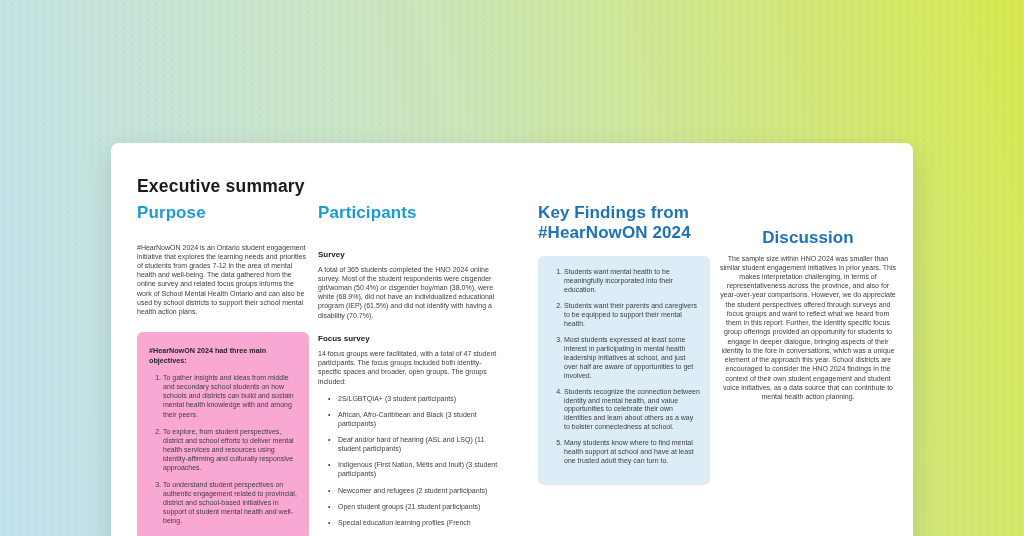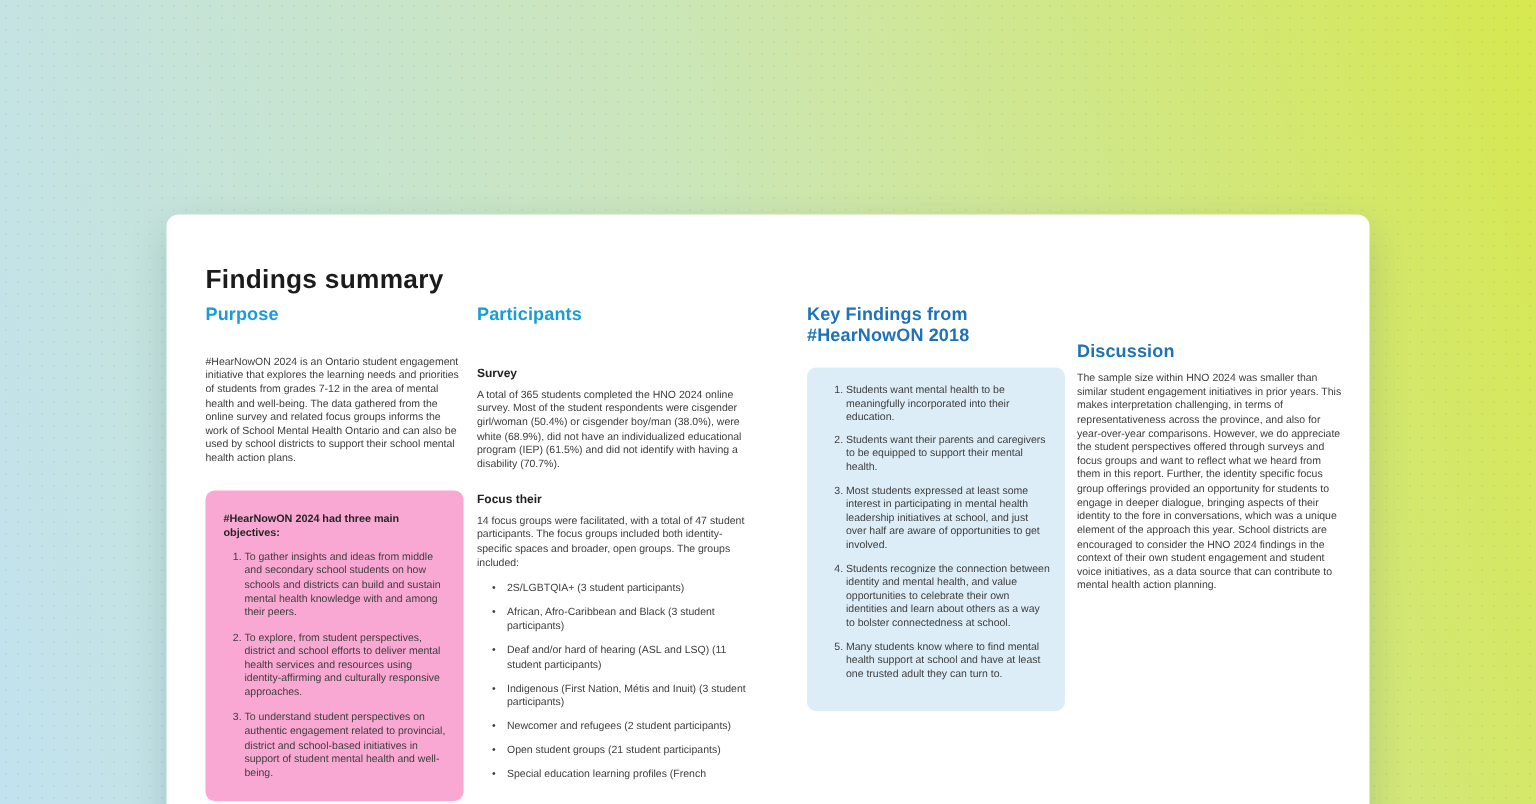--- a/index.html
+++ b/index.html
@@ -19,23 +19,23 @@
     box-shadow:0 10px 26px rgba(45,80,95,0.20);
   }
   .page-title{
     position:absolute;left:26px;top:33px;
     font-size:17.5px;font-weight:800;color:#1b1b1b;letter-spacing:0.2px;
   }
   .col{position:absolute;top:60px;}
   .col1{left:26px;width:172px;}
   .col2{left:207px;width:180px;}
   .col3{left:427px;width:172px;}
-  .col4{left:607px;width:180px;padding-top:25px;}
+  .col4{left:607px;width:180px;padding-top:25px;text-align:center;}
   h2{
-    margin:0;font-size:12px;font-weight:800;line-height:1.15;letter-spacing:0.1px;
+    margin:0;font-size:17px;font-weight:800;line-height:1.15;letter-spacing:0.1px;
   }
   .h-cyan{color:#1a9cd5;}
   .h-blue{color:#1e72b8;}
   .body-text{
     margin:0;font-size:7px;line-height:1.32;color:#3d3d3d;
   }
   .col1 .body-text{margin-top:20px;}
   .subhead{
     margin:0;font-size:8px;font-weight:800;color:#222;
   }
@@ -70,21 +70,21 @@
   }
   .findings-panel ol.num-list{margin-top:0;padding-left:16px;}
   .findings-panel ol.num-list li{margin-bottom:7px;line-height:1.28;}
 </style>
 </head>
 <body>
 
 <div class="stage">
   <div class="page">
 
-    <div class="page-title">Findings summary</div>
+    <div class="page-title">Executive summary</div>
 
     <div class="col col1">
       <h2 class="h-cyan">Purpose</h2>
       <p class="body-text">#HearNowON 2024 is an Ontario student engagement initiative that explores the learning needs and priorities of students from grades 7-12 in the area of mental health and well-being. The data gathered from the online survey and related focus groups informs the work of School Mental Health Ontario and can also be used by school districts to support their school mental health action plans.</p>
 
       <div class="callout">
         <p class="callout-head">#HearNowON 2024 had three main objectives:</p>
         <ol class="num-list">
           <li>To gather insights and ideas from middle and secondary school students on how schools and districts can build and sustain mental health knowledge with and among their peers.</li>
           <li>To explore, from student perspectives, district and school efforts to deliver mental health services and resources using identity-affirming and culturally responsive approaches.</li>
@@ -93,36 +93,36 @@
       </div>
 
     </div>
 
     <div class="col col2">
       <h2 class="h-cyan">Participants</h2>
 
       <p class="subhead sub-survey">Survey</p>
       <p class="body-text sub-body">A total of 365 students completed the HNO 2024 online survey. Most of the student respondents were cisgender girl/woman (50.4%) or cisgender boy/man (38.0%), were white (68.9%), did not have an individualized educational program (IEP) (61.5%) and did not identify with having a disability (70.7%).</p>
 
-      <p class="subhead sub-focus">Focus their</p>
+      <p class="subhead sub-focus">Focus survey</p>
       <p class="body-text sub-body">14 focus groups were facilitated, with a total of 47 student participants. The focus groups included both identity-specific spaces and broader, open groups. The groups included:</p>
 
       <ul class="dot-list">
         <li>2S/LGBTQIA+ (3 student participants)</li>
         <li>African, Afro-Caribbean and Black (3 student participants)</li>
         <li>Deaf and/or hard of hearing (ASL and LSQ) (11 student participants)</li>
         <li>Indigenous (First Nation, Métis and Inuit) (3 student participants)</li>
         <li>Newcomer and refugees (2 student participants)</li>
         <li>Open student groups (21 student participants)</li>
         <li>Special education learning profiles (French</li>
       </ul>
     </div>
 
     <div class="col col3">
-      <h2 class="h-blue">Key Findings from #HearNowON 2018</h2>
+      <h2 class="h-blue">Key Findings from #HearNowON 2024</h2>
 
       <div class="findings-panel">
         <ol class="num-list">
           <li>Students want mental health to be meaningfully incorporated into their education.</li>
           <li>Students want their parents and caregivers to be equipped to support their mental health.</li>
           <li>Most students expressed at least some interest in participating in mental health leadership initiatives at school, and just over half are aware of opportunities to get involved.</li>
           <li>Students recognize the connection between identity and mental health, and value opportunities to celebrate their own identities and learn about others as a way to bolster connectedness at school.</li>
           <li>Many students know where to find mental health support at school and have at least one trusted adult they can turn to.</li>
         </ol>
       </div>

